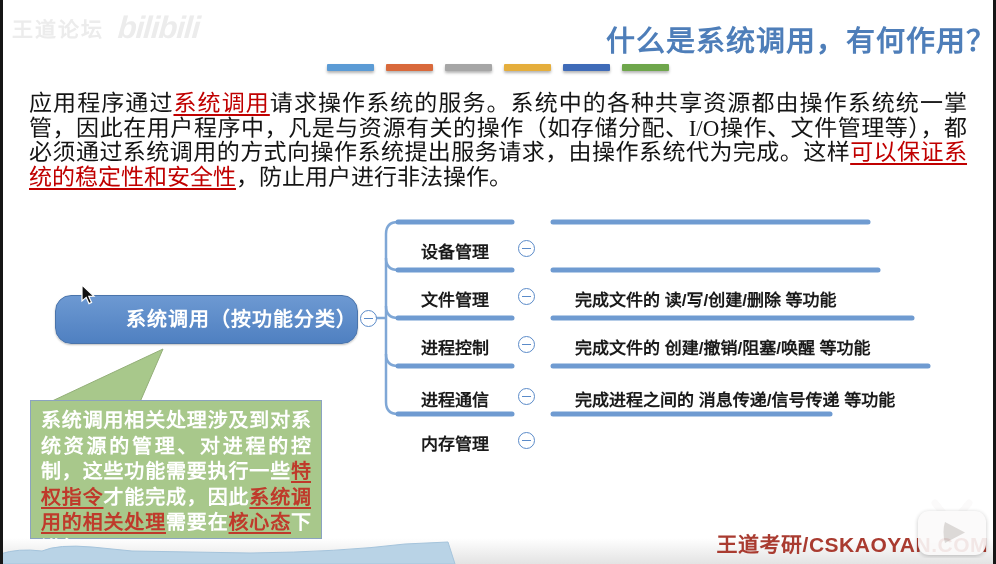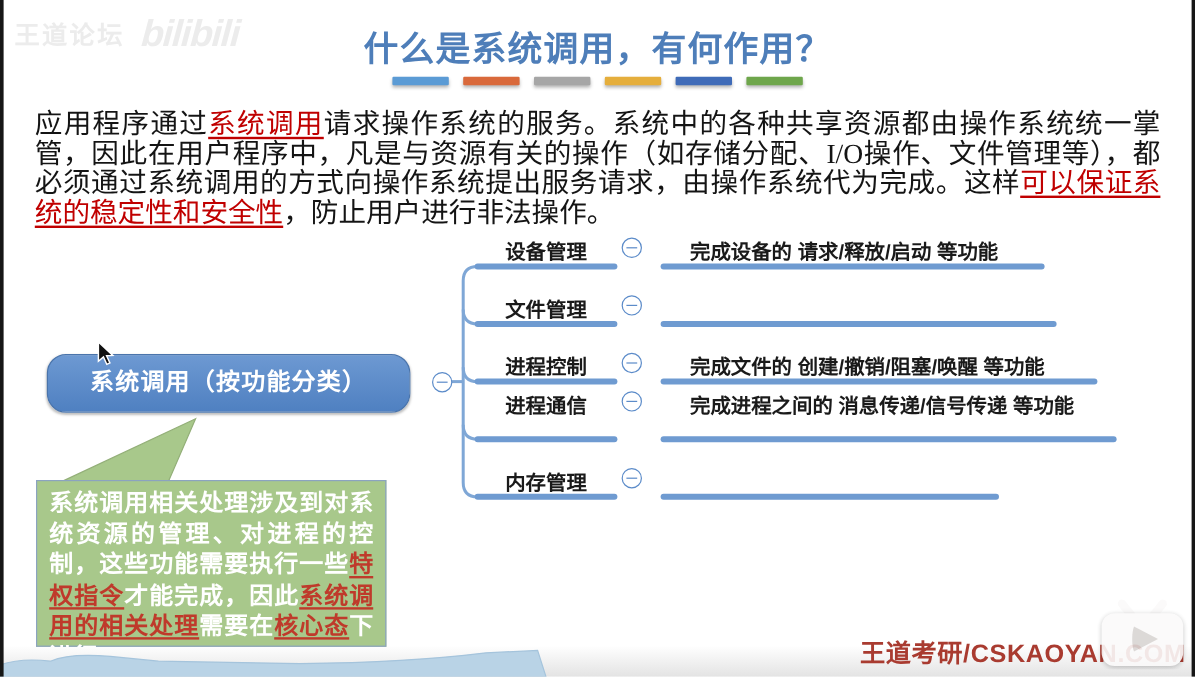--- a/index.html
+++ b/index.html
@@ -10,40 +10,40 @@
   }
   .edge { position:absolute; top:0; width:3px; height:564px; background:#161616; z-index:50; }
   .edge.left { left:0; } .edge.right { right:0; }
 
   
   .wm { position:absolute; top:10px; left:12px; color:#ececec; display:flex; align-items:center; gap:14px; z-index:2; }
   .wm .site { font-size:21px; font-weight:bold; letter-spacing:2px; }
   .wm .bili { font-size:31px; font-weight:bold; font-style:italic; letter-spacing:-1px; transform:skewX(-4deg); }
 
   
-  .title { position:absolute; left:0; right:0; top:17px; text-align:center;
+  .title { position:absolute; left:0; right:0; top:17px; text-align:right;
     font-family:"Liberation Serif", serif; font-weight:bold; font-size:29px;
     color:#4e7eb9; letter-spacing:1px; }
 
   .bars { position:absolute; left:0; right:0; top:64px; display:flex; justify-content:center; gap:12px; }
   .bars span { width:47px; height:7px; border-radius:1px; box-shadow:0 2px 3px rgba(0,0,0,.30); }
 
   
   .paragraph { position:absolute; left:29px; top:92px; width:938px;
     font-family:"Liberation Serif", serif; font-size:23px; line-height:24.5px;
     color:#141414; text-align:justify; }
   .paragraph .seg-em { color:#c00000; text-decoration:underline; text-underline-offset:3px; }
 
   
   .map-svg { position:absolute; left:0; top:0; z-index:1; pointer-events:none; }
-  .root-node { position:absolute; left:39px; top:295px; width:303px; height:49px;
+  .root-node { position:absolute; left:55px; top:295px; width:303px; height:49px;
     background:linear-gradient(#6d99d2,#4f80c1); border:1px solid #4a74ab; border-radius:16px;
-    color:#ffffff; font-weight:bold; font-size:20px; text-align:center; line-height:47px;
+    color:#ffffff; font-weight:bold; font-size:20px; text-align:right; line-height:47px;
     letter-spacing:1px; box-shadow:0 1px 2px rgba(0,0,0,.25); z-index:2; }
-  .branch-row { position:absolute; left:0; width:996px; height:26px; z-index:2; }
+  .branch-row { position:absolute; left:0; width:996px; height:26px; z-index:2;margin-top:42px; }
   .branch-label { position:absolute; left:398px; width:114px; text-align:center;
     font-size:17px; font-weight:bold; color:#1a1a1a; }
   .branch-desc { position:absolute; left:575px; white-space:nowrap;
     font-size:17px; font-weight:bold; color:#1a1a1a; }
   .minus-btn { position:absolute; width:17px; height:17px; border-radius:50%;
     background:#ffffff; border:1.5px solid #5b8bc9; z-index:3; }
   .minus-btn i { position:absolute; left:3px; right:3px; top:50%; height:1.6px;
     margin-top:-0.8px; background:#5b8bc9; display:block; }
   .row-minus { left:518px; top:2px; }
   .root-minus { left:360px; top:310px; }
@@ -116,36 +116,36 @@
 <div class="root-node">系统调用（按功能分类）</div>
 <div class="minus-btn root-minus">
     <i></i>
   </div>
 
 <div class="branch-row" style="top:196px;">
   <div class="branch-label">设备管理</div>
   <div class="minus-btn row-minus">
       <i></i>
     </div>
-  <div class="branch-desc">完成设备的 请求/释放/启动 等功能</div>
 </div>
 <div class="branch-row" style="top:244px;padding-left:32px;">
   <div class="branch-label">文件管理</div>
   <div class="minus-btn row-minus">
       <i></i>
     </div>
+  <div class="branch-desc">完成文件的 读/写/创建/删除 等功能</div>
 </div>
 <div class="branch-row" style="top:292px;">
   <div class="branch-label">进程控制</div>
   <div class="minus-btn row-minus">
       <i></i>
     </div>
   <div class="branch-desc">完成文件的 创建/撤销/阻塞/唤醒 等功能</div>
 </div>
-<div class="branch-row" style="top:324px;">
+<div class="branch-row" style="top:344px;">
   <div class="branch-label">进程通信</div>
   <div class="minus-btn row-minus">
       <i></i>
     </div>
   <div class="branch-desc">完成进程之间的 消息传递/信号传递 等功能</div>
 </div>
 <div class="branch-row" style="top:388px;text-decoration:underline;">
   <div class="branch-label">内存管理</div>
   <div class="minus-btn row-minus">
       <i></i>

